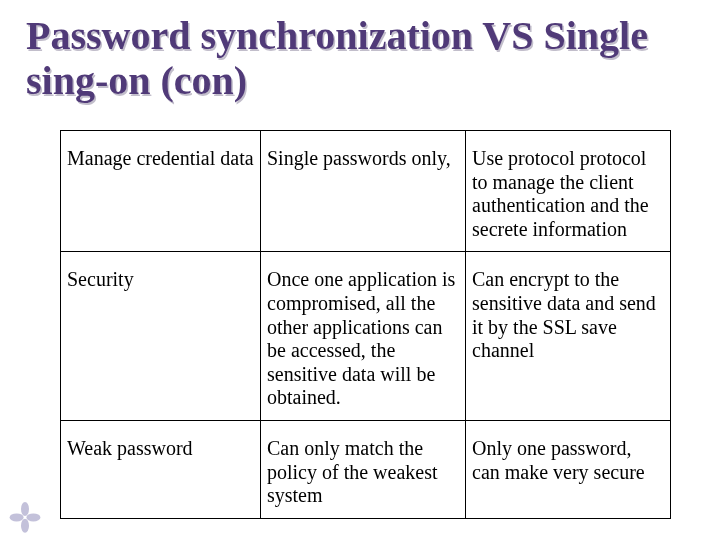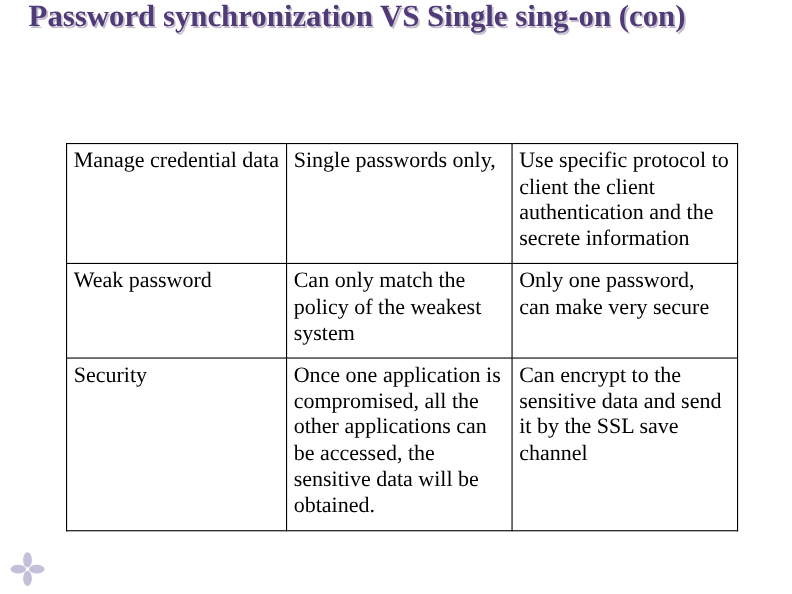--- a/index.html
+++ b/index.html
@@ -14,44 +14,44 @@
   }
   .slide {
     position: relative;
     width: 720px;
     height: 540px;
     box-sizing: border-box;
   }
   .title {
     position: absolute;
     left: 26px;
-    top: 0;
+    top: 14px;
     width: 660px;
-    font-size: 28px;
+    font-size: 40px;
     font-weight: bold;
     line-height: 1.12;
     color: #503a78;
     text-shadow: 1.5px 1.5px 0 rgba(120,110,140,0.45);
   }
   .table-wrap {
     position: absolute;
     left: 60px;
     top: 130px;
     width: 610px;
   }
   table.cmp {
     border-collapse: collapse;
     width: 100%;
     table-layout: fixed;
     font-size: 20px;
     line-height: 1.18;
   }
   table.cmp td {
     border: 1.5px solid #000000;
-    padding: 4px 6px 10px 6px;
+    padding: 16px 6px 10px 6px;
     vertical-align: top;
   }
   table.cmp col.c1 { width: 200px; }
   table.cmp col.c2 { width: 205px; }
   table.cmp col.c3 { width: 205px; }
   .decor {
     position: absolute;
     left: 10px;
     bottom: 10px;
     width: 30px;
@@ -83,31 +83,31 @@
     <table class="cmp">
       <colgroup>
         <col class="c1">
           <col class="c2">
           <col class="c3">
       </colgroup>
       <tbody>
         <tr>
           <td>Manage credential data</td>
           <td>Single passwords only,</td>
-          <td>Use specific protocol to client the client authentication and the secrete information</td>
+          <td>Use protocol protocol to manage the client authentication and the secrete information</td>
+        </tr>
+        <tr>
+          <td>Security</td>
+          <td>Once one application is compromised, all the other applications can be accessed, the sensitive data will be obtained.</td>
+          <td>Can encrypt to the sensitive data and send it by the SSL save channel</td>
         </tr>
         <tr>
           <td>Weak password</td>
           <td>Can only match the policy of the weakest system</td>
           <td>Only one password, can make very secure</td>
-        </tr>
-        <tr>
-          <td>Security</td>
-          <td>Once one application is compromised, all the other applications can be accessed, the sensitive data will be obtained.</td>
-          <td>Can encrypt to the sensitive data and send it by the SSL save channel</td>
         </tr>
       </tbody>
     </table>
   </div>
 
   <div class="decor">
     <div class="petal p1"></div>
     <div class="petal p2"></div>
     <div class="petal p3"></div>
     <div class="petal p4"></div>

